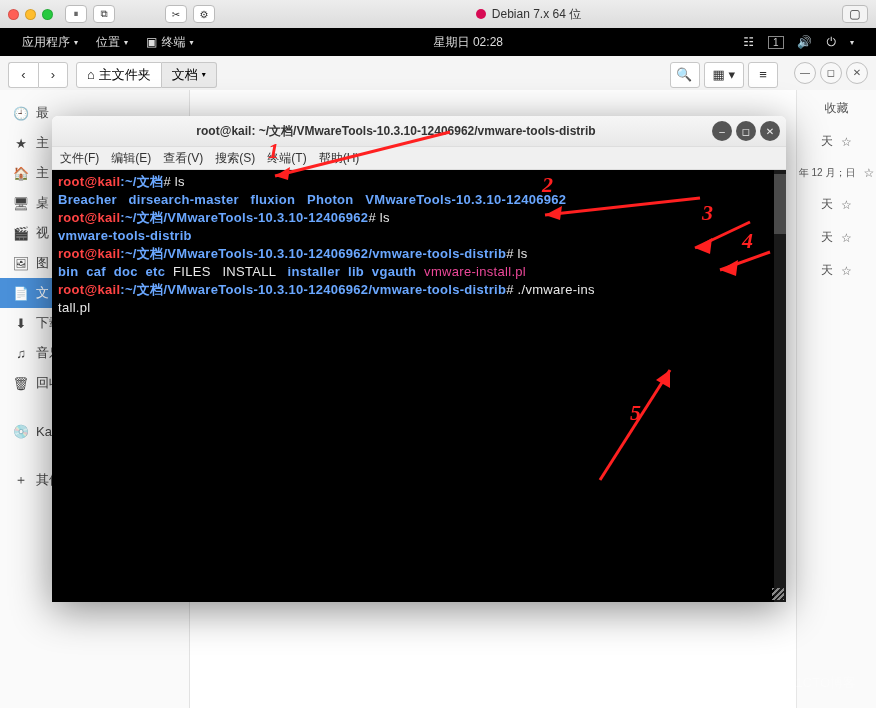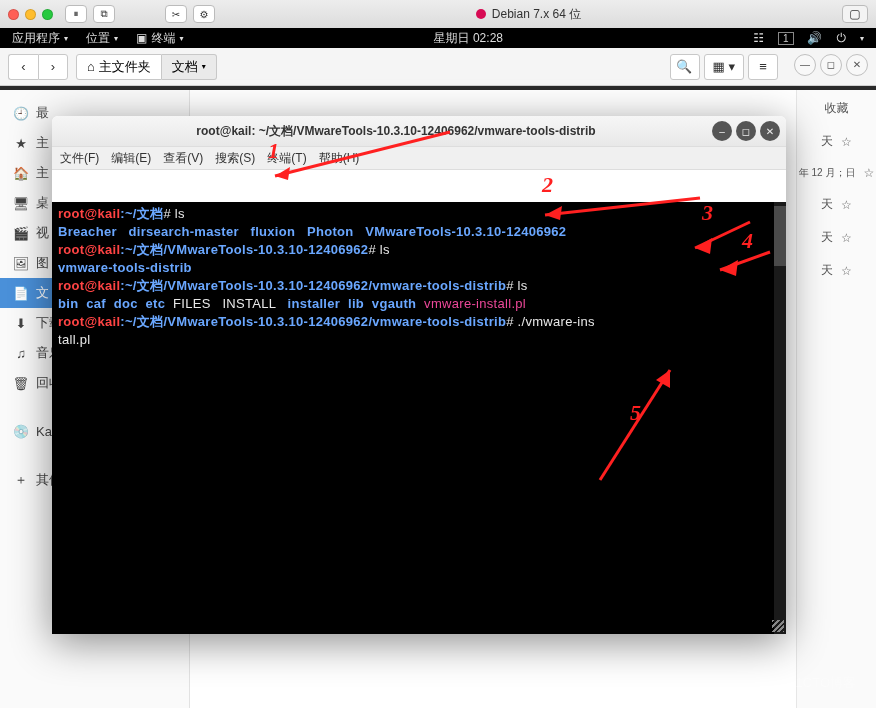--- a/index.html
+++ b/index.html
@@ -10,21 +10,21 @@
 .traffic { display:flex; gap:6px; margin-right:8px; }
 .dot { width:11px; height:11px; border-radius:50%; border:1px solid rgba(0,0,0,.15); }
 .dot.r{background:#ff5f56}.dot.y{background:#ffbd2e}.dot.g{background:#27c93f}
 .mac-btns { display:flex; gap:6px; margin-left:4px; }
 .mac-btn { width:22px; height:18px; border:1px solid #bbb; border-radius:4px; background:#fff; display:flex; align-items:center; justify-content:center; font-size:10px; }
 .mac-tc { flex:1; text-align:center; display:flex; align-items:center; justify-content:center; gap:6px; }
 .debian-ico{width:10px;height:10px;border-radius:50%;background:#d70a53;display:inline-block}
 .mac-right { width:26px; height:18px; border:1px solid #bbb; border-radius:4px; background:#f3f3f3; display:flex; align-items:center; justify-content:center; }
 
 
-.gnome-bar { height:20px; background:#000; color:#ddd; display:flex; align-items:center; font-size:12px; padding:0 12px; }
+.gnome-bar { height:28px; background:#000; color:#ddd; display:flex; align-items:center; font-size:12px; padding:0 22px; }
 .gnome-left { display:flex; gap:18px; align-items:center; }
 .gnome-item { display:flex; align-items:center; gap:4px; }
 .dd{font-size:8px}
 .gnome-center { flex:1; text-align:center; }
 .gnome-right { display:flex; gap:14px; align-items:center; }
 .ws-badge { border:1px solid #888; padding:0 4px; font-size:10px; color:#ccc; }
 
 
 .fm-header { height:38px; background:#f5f5f5; border-bottom:1px solid #d0d0d0; display:flex; align-items:center; padding:0 8px; gap:4px; }
 .fm-btn { height:26px; border:1px solid #c8c8c8; background:#fff; border-radius:3px; display:flex; align-items:center; justify-content:center; padding:0 8px; font-size:13px; color:#333; }
@@ -54,21 +54,21 @@
 .fm-row { display:flex; gap:40px; padding:4px 0; color:#888; font-size:12px;}
 .fm-row .c1{width:320px;color:#444}
 
 
 .term-win { position:absolute; left:52px; top:116px; width:734px; background:#fff; border-radius:6px 6px 0 0; box-shadow:0 8px 40px rgba(0,0,0,.45); overflow:hidden; }
 .term-title { height:30px; background:linear-gradient(#f6f6f6,#e8e8e8); display:flex; align-items:center; font-size:12px; color:#333;padding-left:8px; }
 .term-title .ttl{flex:1;text-align:center;font-weight:600}
 .term-btns{display:flex;gap:4px;padding-right:6px}
 .tbtn{width:20px;height:20px;border-radius:50%;background:#555;color:#eee;display:flex;align-items:center;justify-content:center;font-size:10px}
 .term-menu { height:24px; background:#f0f0f0; border-top:1px solid #ddd; border-bottom:1px solid #ddd; display:flex; align-items:center; padding:0 8px; gap:12px; font-size:12px; color:#333; }
-.term-body { background:#000; font-family:"Courier New",monospace; font-size:13px; line-height:18px; padding:3px 6px 0 6px; height:432px; position:relative; letter-spacing:0.3px;margin-top:32px; }
+.term-body { background:#000; font-family:"Courier New",monospace; font-size:13px; line-height:18px; padding:3px 6px 0 6px; height:432px; position:relative; letter-spacing:0.3px; }
 .term-scroll{position:absolute;right:0;top:0;bottom:0;width:12px;background:#1a1a1a}
 .term-scroll .thumb{width:12px;height:60px;background:#4a4a4a;margin-top:4px}
 .term-resize{position:absolute;right:2px;bottom:2px;width:12px;height:12px;background:repeating-linear-gradient(135deg,#888 0 2px,transparent 2px 4px)}
 .tl{white-space:pre}
 .red{color:#ff4444;font-weight:bold}
 .blue{color:#6aa7ff;font-weight:bold}
 .white{color:#e8e8e8}
 .green{color:#ec4899}
 
 

